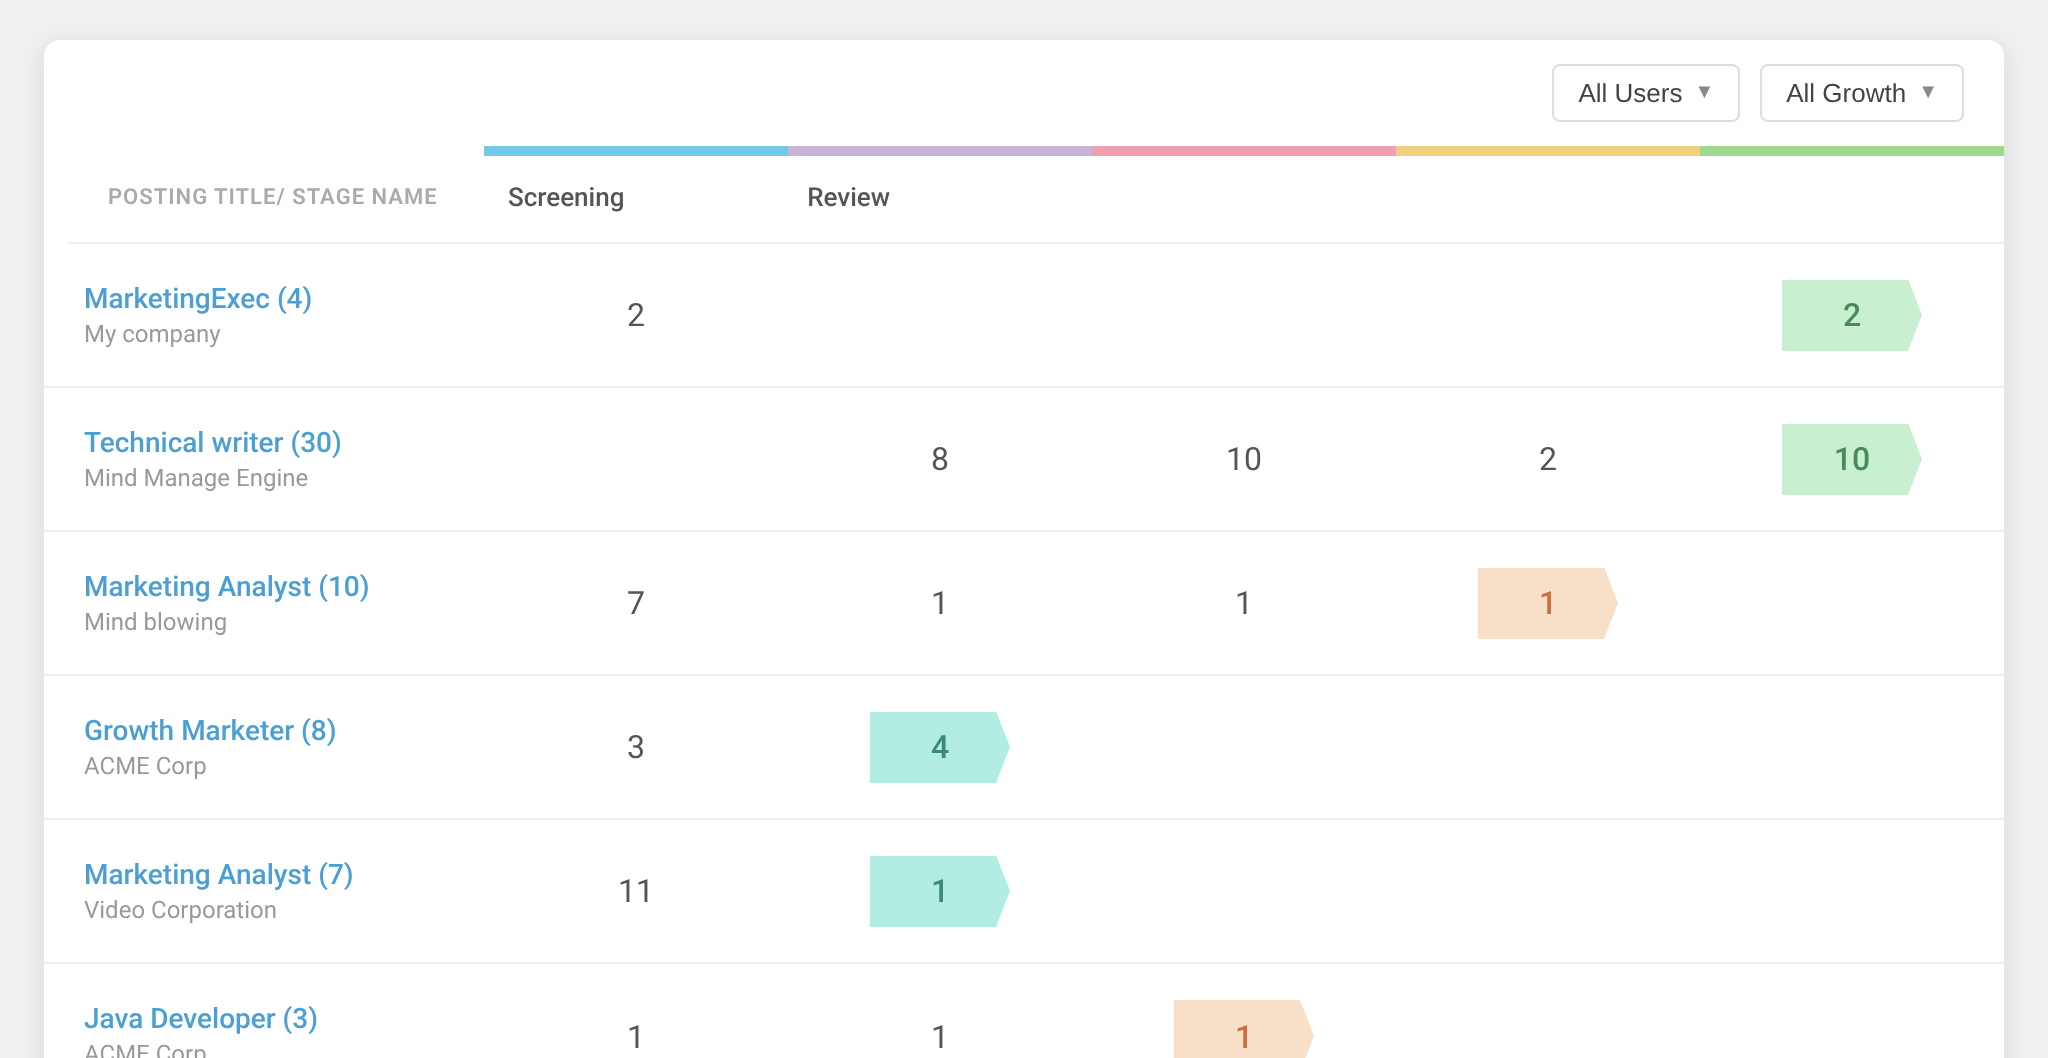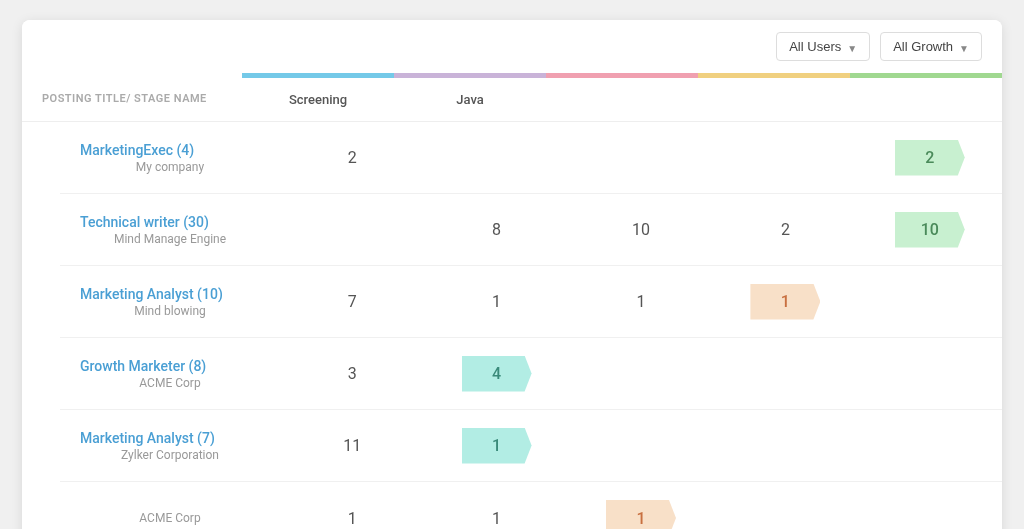--- a/index.html
+++ b/index.html
@@ -29,43 +29,43 @@
     }
     .filter-btn {
       border: 1px solid #ddd;
       border-radius: 4px;
       background: white;
       padding: 6px 12px;
       font-size: 13px;
       cursor: pointer;
       color: #444;
       display: flex;
-      align-items: flex-end;
+      align-items: center;
       gap: 6px;
     }
     .chevron-down { font-size: 10px; color: #888; }
 
     .stage-bar {
       display: grid;
       grid-template-columns: 220px 1fr 1fr 1fr 1fr 1fr;
       padding: 0 0 0 0;
     }
     .stage-bar-spacer { background: white; }
     .stage-color-bar {
       height: 5px;
     }
 
     .header-row {
       display: grid;
       grid-template-columns: 220px 1fr 1fr 1fr 1fr 1fr;
       border-bottom: 1px solid #eee;
       padding: 10px 0;
+      margin-left: 12px;
     }
     .header-cell {
-      text-align: center;
       font-size: 13px;
       font-weight: 500;
       color: #555;
       padding: 4px 0;
     }
     .header-cell.title-header {
       text-align: left;
       padding-left: 20px;
       font-size: 11px;
       font-weight: 600;
@@ -73,40 +73,38 @@
       text-transform: uppercase;
       letter-spacing: 0.5px;
     }
 
     .data-row {
       display: grid;
       grid-template-columns: 220px 1fr 1fr 1fr 1fr 1fr;
       border-bottom: 1px solid #f0f0f0;
       min-height: 72px;
       align-items: center;
-      margin-left: 38px;
     }
     .data-row:last-child { border-bottom: none; }
 
     .posting-cell {
       padding: 14px 20px;
       display: flex;
       flex-direction: column;
       gap: 2px;
     }
     .posting-title {
       color: #4a9fd4;
       font-size: 14px;
       font-weight: 500;
       cursor: pointer;
     }
     .posting-company {
       color: #999;
       font-size: 12px;
-      text-align: center;
     }
 
     .count-cell {
       text-align: center;
       font-size: 16px;
       color: #555;
       font-weight: 400;
       display: flex;
       align-items: center;
       justify-content: center;
@@ -158,21 +156,21 @@
     <div class="stage-color-bar" style="background:#74c9e8;"></div>
     <div class="stage-color-bar" style="background:#c9b3d8;"></div>
     <div class="stage-color-bar" style="background:#f0a0b0;"></div>
     <div class="stage-color-bar" style="background:#f0d080;"></div>
     <div class="stage-color-bar" style="background:#a0d890;"></div>
   </div>
 
   <div class="header-row">
     <div class="header-cell title-header">POSTING TITLE/ STAGE NAME</div>
     <div class="header-cell">Screening</div>
-    <div class="header-cell">Java</div>
+    <div class="header-cell">Review</div>
   </div>
 
   <div id="rows-container">
       <div class="data-row">
     <div class="posting-cell">
       <span class="posting-title">MarketingExec (4)</span>
       <span class="posting-company">My company</span>
     </div>
   <div class="count-cell">2</div>
         <div class="count-cell"></div>
@@ -217,32 +215,33 @@
         <div class="count-cell">
           <span class="badge badge-teal">4</span>
         </div>
         <div class="count-cell"></div>
         <div class="count-cell"></div>
         <div class="count-cell"></div>
       </div>
       <div class="data-row">
     <div class="posting-cell">
       <span class="posting-title">Marketing Analyst (7)</span>
-      <span class="posting-company">Zylker Corporation</span>
+      <span class="posting-company">Video Corporation</span>
     </div>
   <div class="count-cell">11</div>
         <div class="count-cell">
           <span class="badge badge-teal">1</span>
         </div>
         <div class="count-cell"></div>
         <div class="count-cell"></div>
         <div class="count-cell"></div>
       </div>
       <div class="data-row">
     <div class="posting-cell">
+      <span class="posting-title">Java Developer (3)</span>
       <span class="posting-company">ACME Corp</span>
     </div>
   <div class="count-cell">1</div>
         <div class="count-cell">1</div>
         <div class="count-cell">
           <span class="badge badge-peach">1</span>
         </div>
         <div class="count-cell"></div>
         <div class="count-cell"></div>
       </div>

